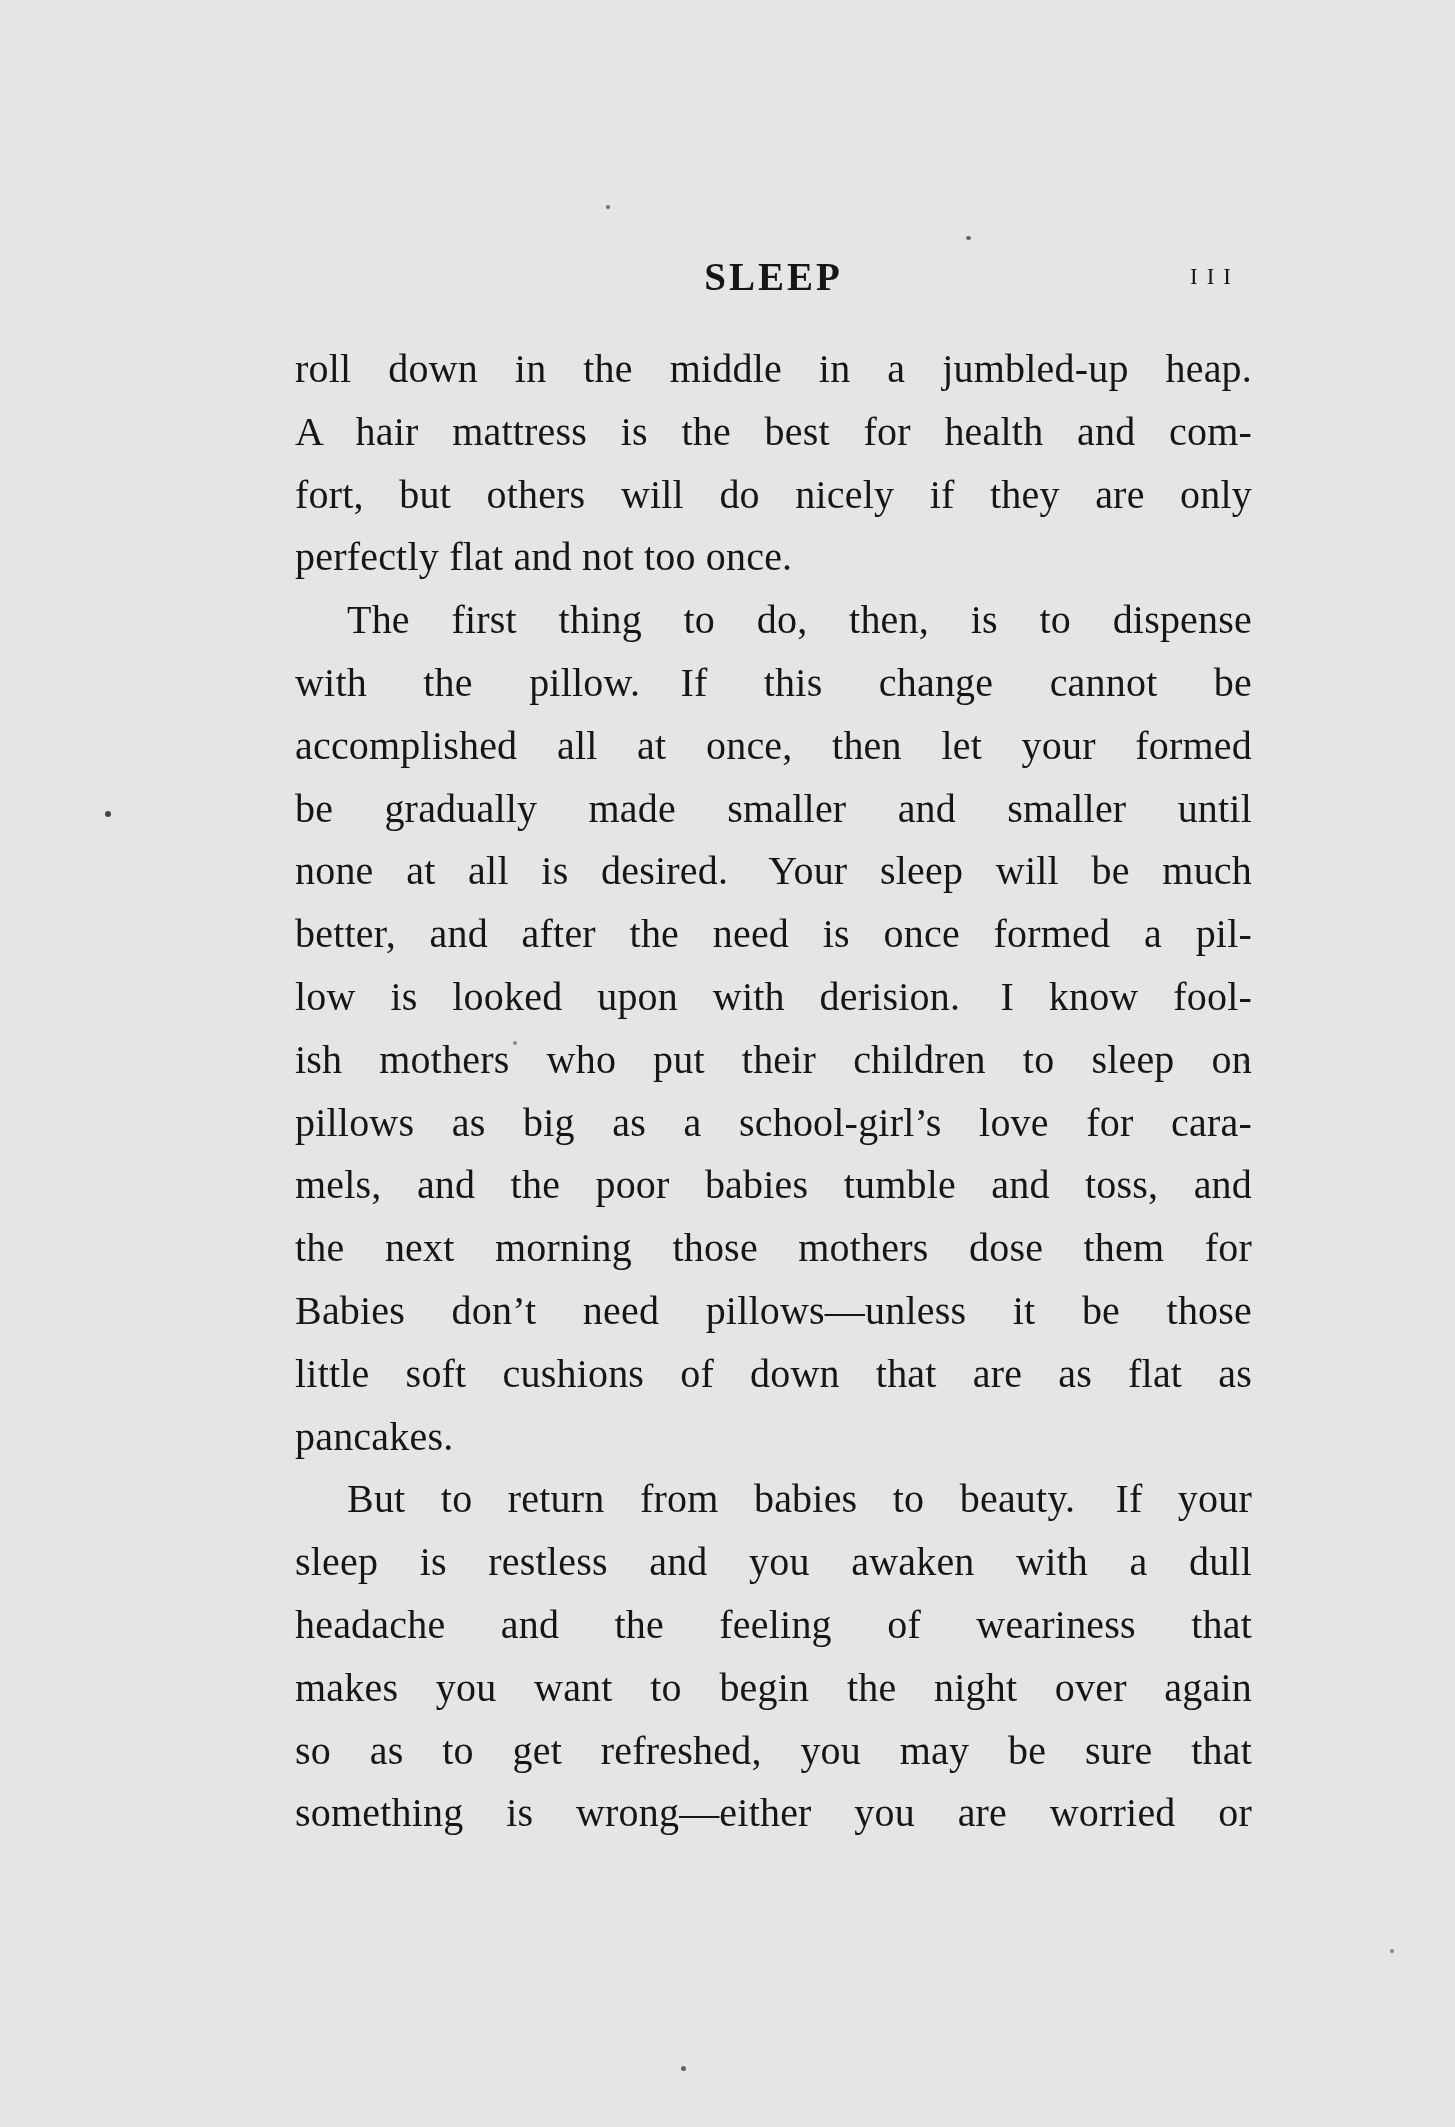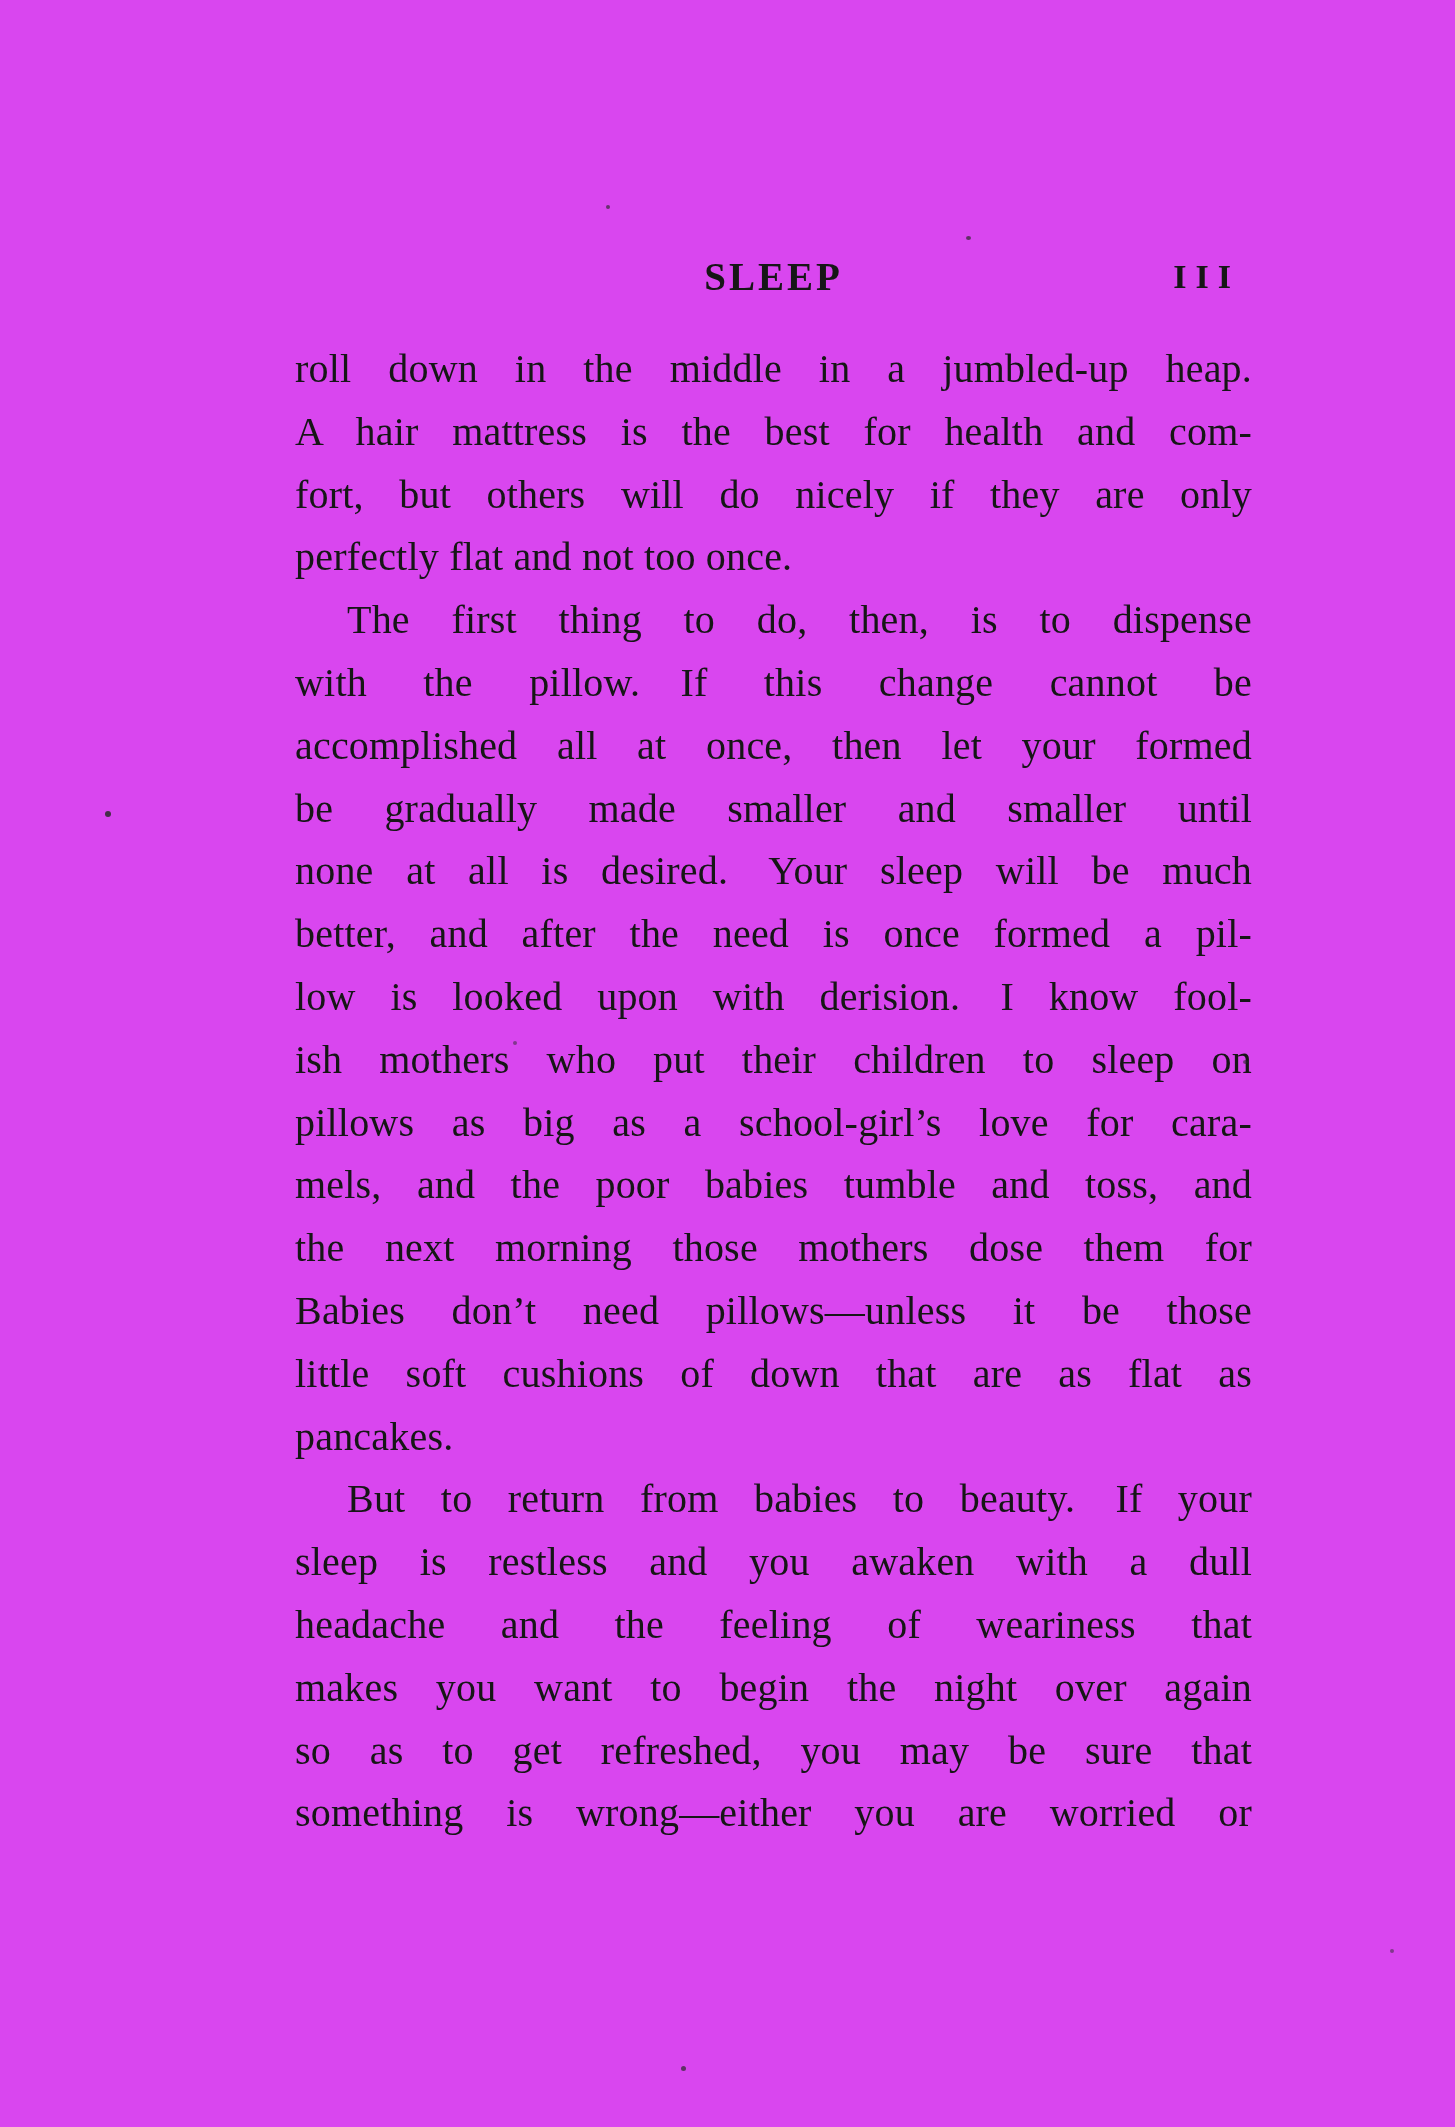--- a/index.html
+++ b/index.html
@@ -4,21 +4,21 @@
 <style>
   html, body {
     margin: 0;
     padding: 0;
     background: #ffffff;
   }
   .page {
     position: relative;
     width: 1455px;
     height: 2127px;
-    background: #d946ef;
+    background: #e5e5e5;
     overflow: hidden;
     font-family: "Liberation Serif", "DejaVu Serif", serif;
     color: #161616;
   }
   .running-header {
     position: absolute;
     top: 246px;
     left: 295px;
     width: 957px;
     height: 62px;
@@ -28,23 +28,23 @@
     display: block;
     text-align: center;
     font-size: 39px;
     letter-spacing: 3px;
     font-weight: 600;
   }
   .page-number {
     position: absolute;
     top: 0;
     right: 12px;
-    font-size: 34px;
+    font-size: 23px;
     letter-spacing: 9px;
-    font-weight: 700;
+    font-weight: 400;
     line-height: 62px;
   }
   .text-block {
     position: absolute;
     top: 338px;
     left: 295px;
     width: 957px;
   }
   .line {
     height: 62.8px;

